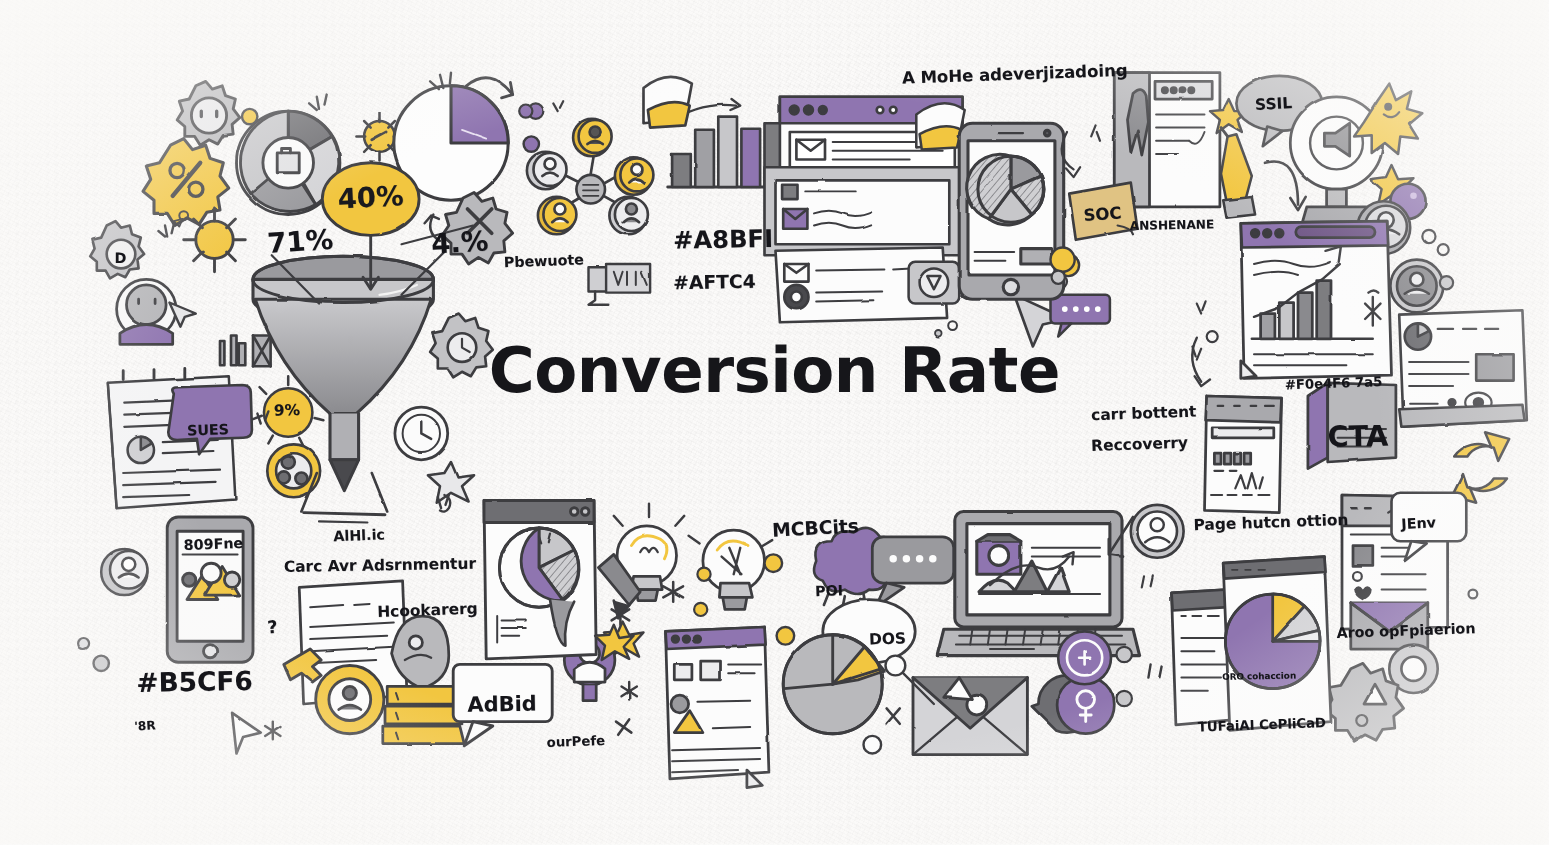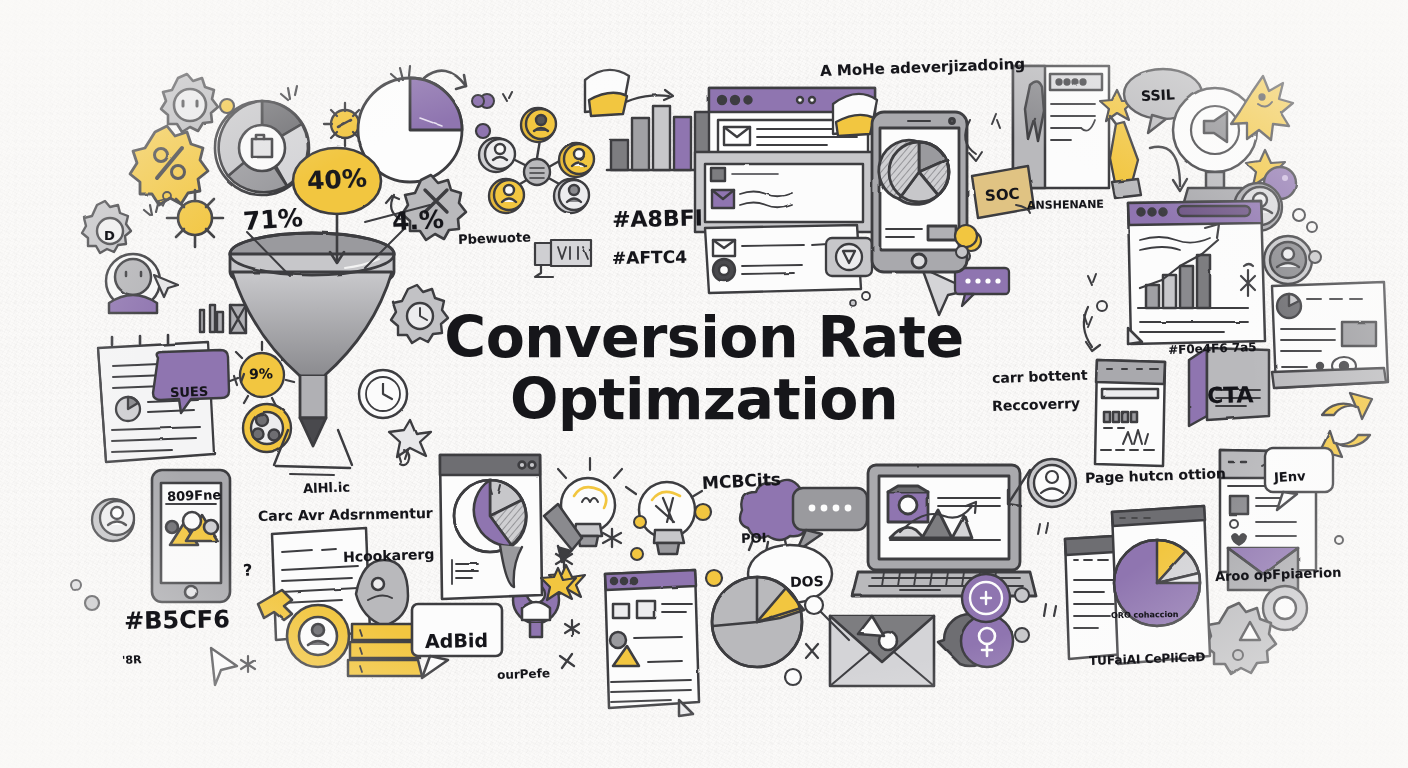--- a/index.html
+++ b/index.html
@@ -806,21 +806,21 @@
 
   <div id="labels-layer" class="layer">
       <div class="hand sk" style="left: 820px; top: 62px; font-size: 15px; transform: rotate(-2deg);">A MoHe adeverjizadoing</div>
       <div class="hand sk" style="left: 612px; top: 207px; font-size: 22px; transform: rotate(-1deg);">#A8BFI</div>
       <div class="hand sk" style="left: 612px; top: 248px; font-size: 17px; transform: rotate(-1deg);">#AFTC4</div>
       <div class="hand sk" style="left: 458px; top: 232px; font-size: 13px; transform: rotate(-2deg);">Pbewuote</div>
       <div class="hand sk" style="left: 1141px; top: 88px; font-size: 14px; transform: rotate(-3deg);">SSIL</div>
       <div class="hand sk" style="left: 985px; top: 187px; font-size: 15px; transform: rotate(-4deg);">SOC</div>
       <div class="hand sk" style="left: 1027px; top: 199px; font-size: 11px; transform: rotate(-1deg);">ANSHENANE</div>
       <div class="hand sk" style="left: 1168px; top: 343px; font-size: 12px; transform: rotate(-2deg);">#F0e4F6 7a5</div>
-      <div class="hand sk" style="left: 1207px; top: 383px; font-size: 22px; transform: rotate(-1deg);">CTA</div>
+      <div class="hand sk" style="left: 1207px; top: 383px; font-size: 26px; transform: rotate(-1deg);">CTA</div>
       <div class="hand sk" style="left: 992px; top: 370px; font-size: 14px; transform: rotate(-2deg);">carr bottent</div>
       <div class="hand sk" style="left: 992px; top: 398px; font-size: 14px; transform: rotate(-2deg);">Reccoverry</div>
       <div class="hand sk" style="left: 1085px; top: 470px; font-size: 14px; transform: rotate(-2deg);">Page hutcn ottion</div>
       <div class="hand sk" style="left: 1274px; top: 470px; font-size: 13px; transform: rotate(-3deg);">JEnv</div>
       <div class="hand sk" style="left: 1215px; top: 569px; font-size: 13px; transform: rotate(-2deg);">Aroo opFpiaerion</div>
       <div class="hand sk" style="left: 1089px; top: 654px; font-size: 12px; transform: rotate(-2deg);">TUFaiAI CePliCaD</div>
       <div class="hand sk" style="left: 303px; top: 481px; font-size: 13px; transform: rotate(-2deg);">AlHl.ic</div>
       <div class="hand sk" style="left: 258px; top: 508px; font-size: 14px; transform: rotate(-1deg);">Carc Avr Adsrnmentur</div>
       <div class="hand sk" style="left: 343px; top: 549px; font-size: 14px; transform: rotate(-2deg);">Hcookarerg</div>
       <div class="hand sk" style="left: 124px; top: 607px; font-size: 24px; transform: rotate(-1deg);">#B5CF6</div>
@@ -838,17 +838,16 @@
       <div class="hand sk" style="left: 1111px; top: 611px; font-size: 8px; transform: rotate(-1deg);">ORO cohaccion</div>
     </div>
 
   <div class="hand" style="left:307px;top:165px;font-size:25px;transform:rotate(-3deg);color:#1a1a1e;">40%</div>
   <div class="hand" style="left:243px;top:205px;font-size:25px;transform:rotate(-4deg);">71%</div>
 
   <div class="hand" style="left:392px;top:206px;font-size:25px;transform:rotate(-3deg);" id="fr">4.%</div>
 
   <div id="title">
     <span class="l1">Conversion Rate</span>
-    <span class="l2">Optimzation</span>
   </div>
 
   <div id="vignette"></div>
 </div>
 
 </body></html>

